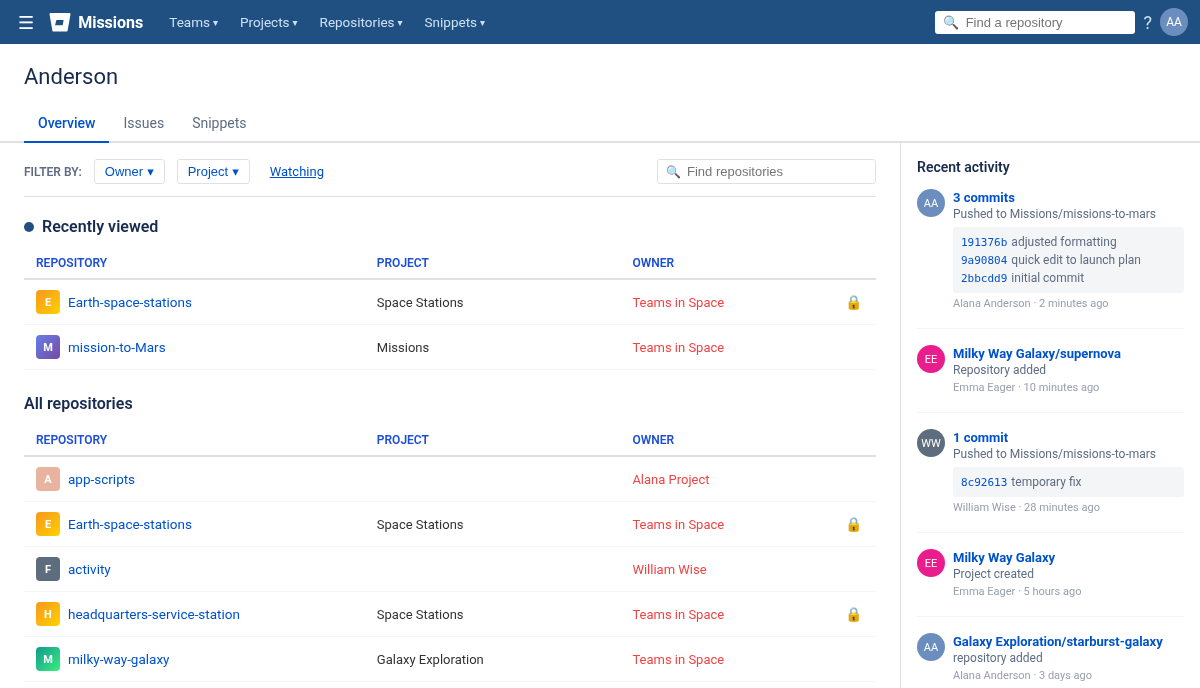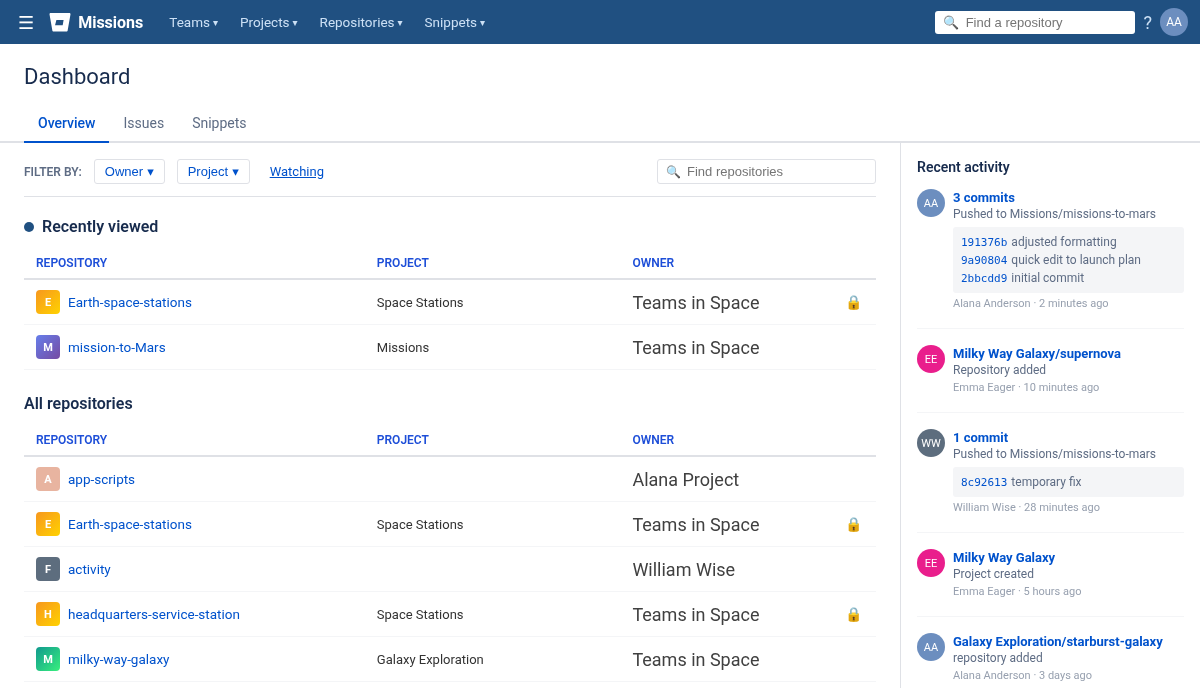--- a/index.html
+++ b/index.html
@@ -86,21 +86,21 @@
     
     .repo-table { width: 100%; border-collapse: collapse; margin-bottom: 24px; }
     .repo-table th {
       text-align: left; font-size: 12px; font-weight: 600; color: #1d4ed8;
       text-transform: uppercase; padding: 8px 12px; border-bottom: 2px solid #dfe1e6;
     }
     .repo-table td { padding: 10px 12px; border-bottom: 1px solid #f4f5f7; vertical-align: middle; }
     .repo-name-cell { display: flex; align-items: center; gap: 8px; }
     .repo-icon { width: 24px; height: 24px; border-radius: 4px; flex-shrink: 0; }
     .repo-link { color: #0052cc; text-decoration: none; font-size: 13.5px; }
-    .owner-link { color: #404040; text-decoration: none; font-size: 18px; }
+    .owner-link { color: #ef4444; text-decoration: none; font-size: 13px; }
     .lock-icon { color: #ccc; font-size: 14px; }
     .col-repo { width: 40%; }
     .col-project { width: 30%; }
     .col-owner { width: 25%; }
     .col-lock { width: 5%; text-align: right; }
 
     
     .icon-earth { background: linear-gradient(135deg, #f7971e, #ffd200); }
     .icon-mission { background: linear-gradient(135deg, #667eea, #764ba2); }
     .icon-app { background: #e8b4a0; }
@@ -164,21 +164,21 @@
     <span class="topnav-help">?</span>
     <div class="avatar-btn" style="background:#6c8ebf;">
       <span>AA</span>
     </div>
   </div>
 </nav>
 
 <div class="main-wrapper">
   <div class="content-area">
     <div class="dashboard-header">
-      <h1>Dashboard</h1>
+      <h1>Anderson</h1>
     </div>
 
     <div class="tabs">
       <a class="tab active" href="#">
         <span>Overview</span>
       </a>
       <a class="tab" href="#">
         <span>Issues</span>
       </a>
       <a class="tab" href="#">

